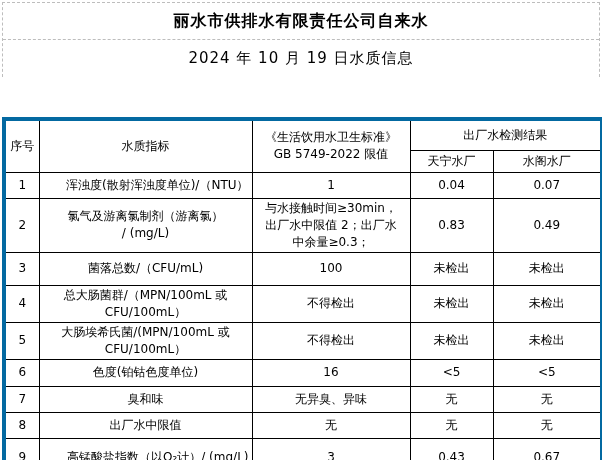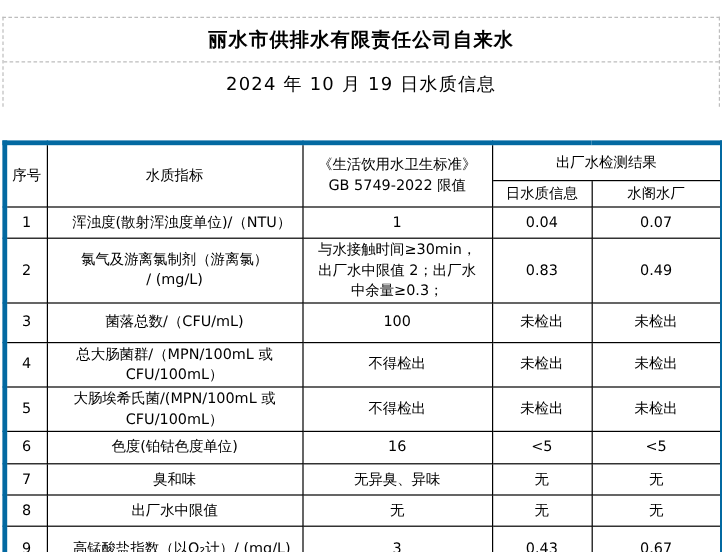--- a/index.html
+++ b/index.html
@@ -6,21 +6,21 @@
   html,body { background:#ffffff; }
   body {
     width:602px; height:460px; overflow:hidden;
     font-family:"DejaVu Sans","Liberation Sans",sans-serif;
     color:#000;
   }
   .sheet { width:602px; height:460px; position:relative; background:#fff; }
 
   
   .title-block {
-    position:absolute; left:2px; top:14px; width:598px; height:75px;
+    position:absolute; left:2px; top:2px; width:598px; height:75px;
     border:1px dashed #bdbdbd; border-bottom:none;
   }
   .title-row {
     height:37px; border-bottom:1px dashed #bdbdbd;
     display:flex; align-items:center; justify-content:center;
     font-size:16px; font-weight:bold; letter-spacing:1px;
   }
   .subtitle-row {
     height:37px;
     display:flex; align-items:center; justify-content:center;
@@ -34,21 +34,21 @@
     border:4px solid #0369a1;
     margin-top:40px;
   }
   .wq th, .wq td {
     border:1px solid #000;
     font-size:12px; font-weight:normal;
     text-align:center; vertical-align:middle;
     padding:1px 3px; line-height:17px;
     white-space:pre-line; overflow:hidden;
   }
-  .wq td.al, .wq th.al { text-align:center; padding-left:15px; }
+  .wq td.al, .wq th.al { text-align:right; padding-left:15px; }
 </style>
 </head>
 <body>
 
 <div class="sheet">
 
   <div class="title-block">
     <div class="title-row">丽水市供排水有限责任公司自来水</div>
     <div class="subtitle-row">2024 年 10 月 19 日水质信息</div>
   </div>
@@ -63,21 +63,21 @@
     </colgroup>
     <thead>
       <tr style="height:31px">
         <th rowspan="2">序号</th>
         <th rowspan="2">水质指标</th>
         <th rowspan="2">《生活饮用水卫生标准》
 GB 5749-2022 限值</th>
         <th colspan="2">出厂水检测结果</th>
       </tr>
       <tr style="height:22px">
-        <th>日水质信息</th>
+        <th>天宁水厂</th>
         <th>水阁水厂</th>
       </tr>
     </thead>
     <tbody>
       <tr style="height:26px">
         <td>1</td>
         <td class="al">浑浊度(散射浑浊度单位)/（NTU）</td>
         <td>1</td>
         <td>0.04</td>
         <td>0.07</td>

